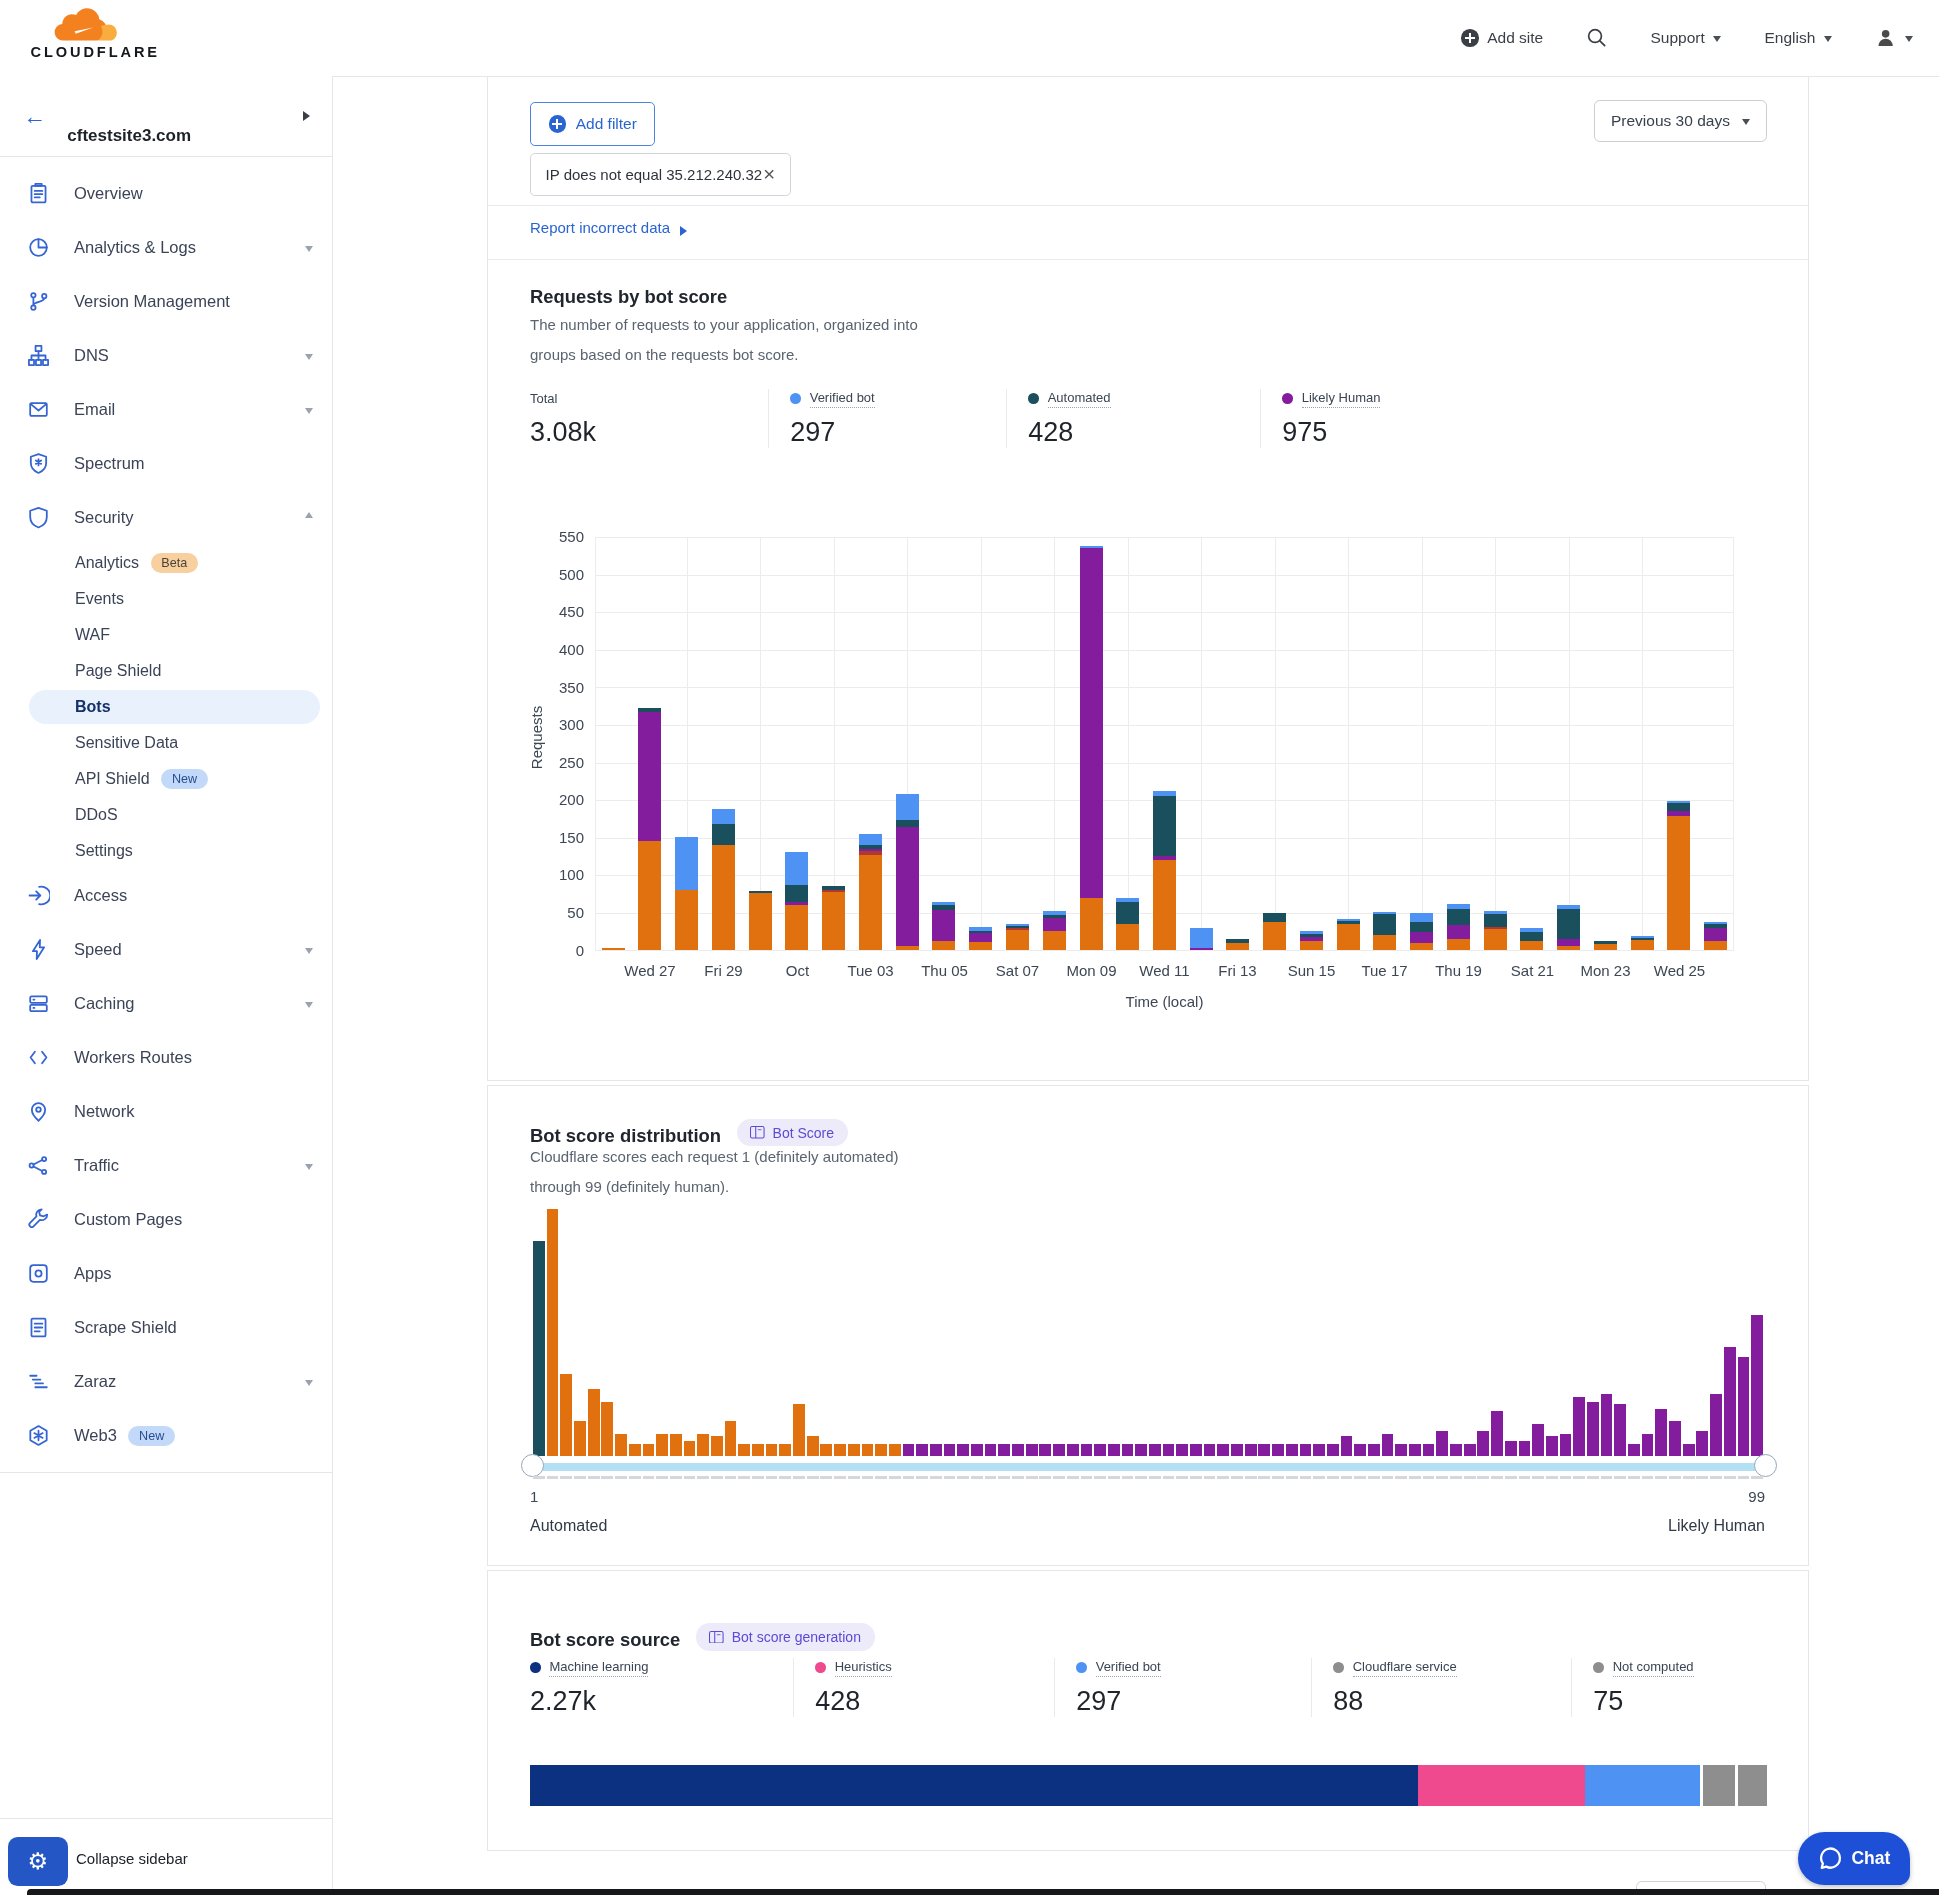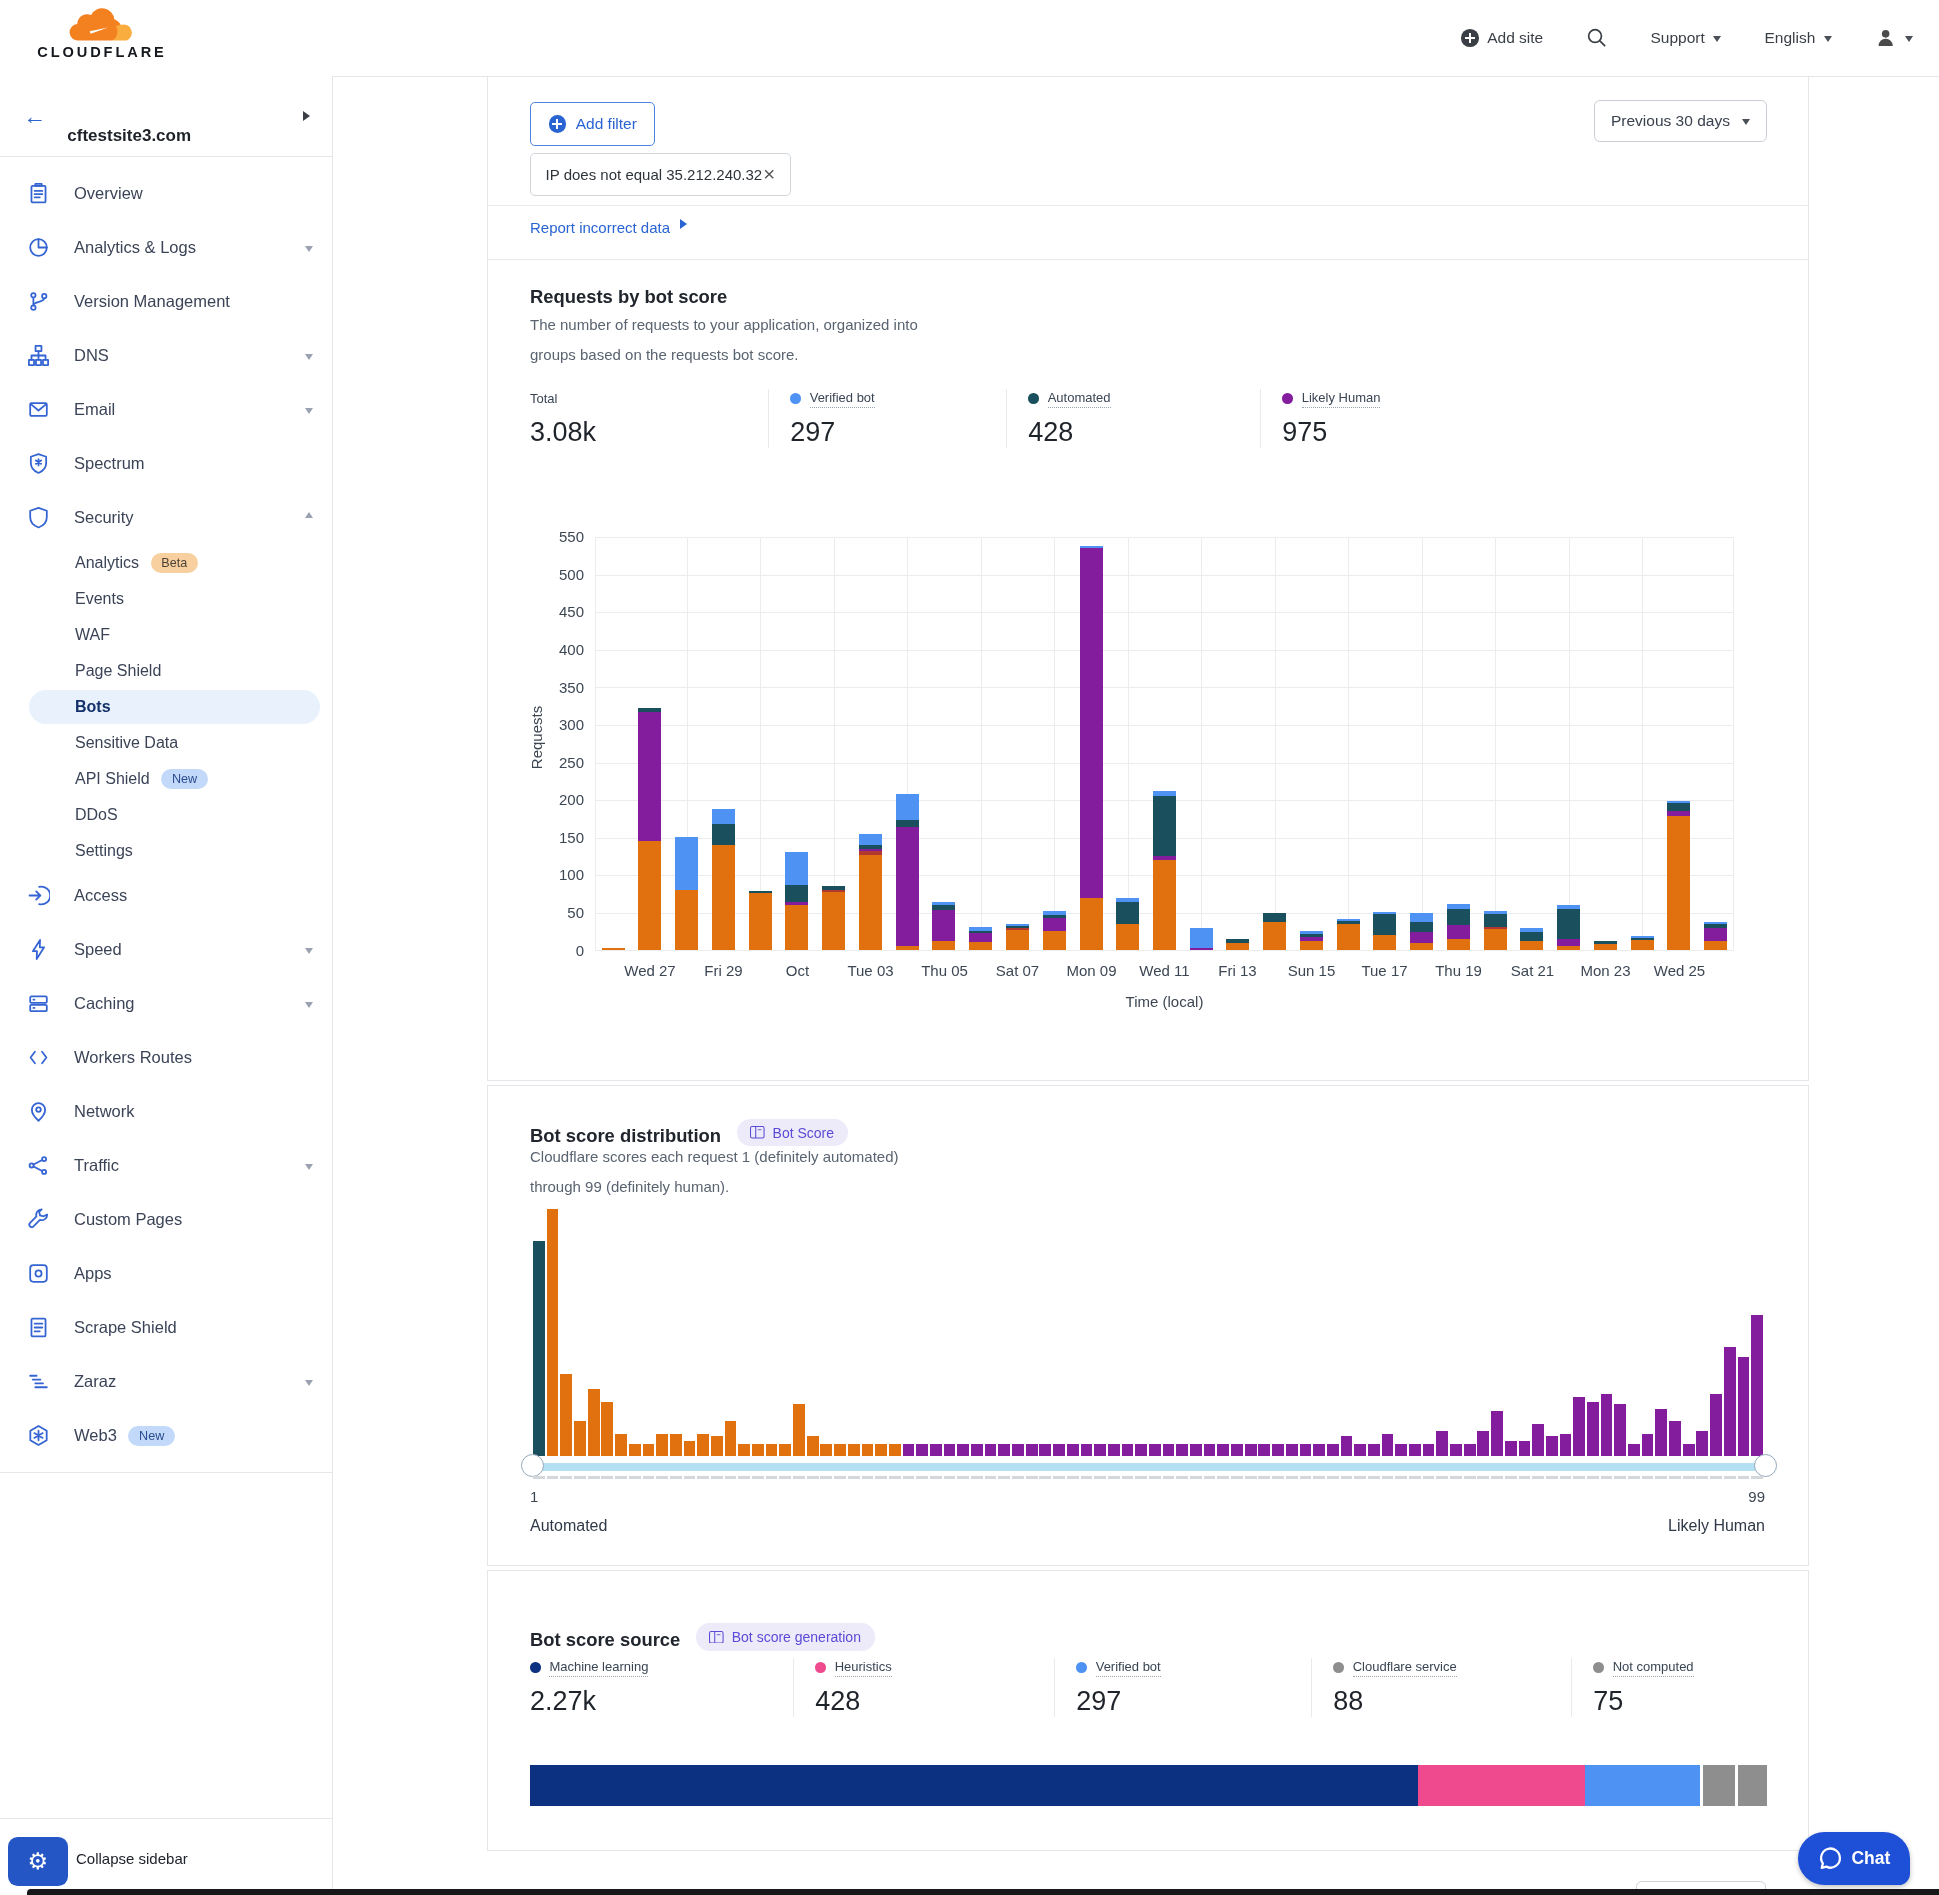--- a/index.html
+++ b/index.html
@@ -1,19 +1,19 @@
 <!DOCTYPE html>
 <html><head>
 <meta charset="utf-8">
 <style>
   html,body{margin:0;padding:0;background:#fff;font-family:"Liberation Sans",sans-serif;}
   .page{position:relative;width:1940px;height:1895px;background:#fff;overflow:hidden;color:#21262e;}
   
   .hdr{position:absolute;left:0;top:0;width:1940px;height:76px;background:#fff;border-bottom:1px solid #e4e6e9;}
-  .brand{position:absolute;left:29px;top:5.8px;width:146px;text-align:center;}
+  .brand{position:absolute;left:14px;top:5.8px;width:146px;text-align:right;}
   .brand svg{display:block;margin:0 auto;}
   .brand-text{font-size:14.6px;font-weight:bold;letter-spacing:2.9px;color:#15181d;margin-top:1px;}
   .hdr-right{position:absolute;right:27px;top:0;height:76px;display:flex;align-items:center;gap:43px;}
   .hbtn{display:flex;align-items:center;gap:8.7px;font-size:15.5px;color:#3a3f46;cursor:pointer;}
   .chev{width:0;height:0;border:4.9px solid transparent;border-top:6.8px solid #4a5057;margin-top:5.8px;}
   .chev.lite{border-top-color:#9aa2b1;}
   .chev.up{border-top:none;border-bottom:6.8px solid #9aa2b1;margin-top:-5.8px;}
   .plus-circle{position:relative;width:17.5px;height:17.5px;border-radius:50%;background:#3a3f46;display:inline-block;}
   .plus-circle.blue{background:#2964d2;}
   .plus-circle::before,.plus-circle::after{content:"";position:absolute;background:#fff;}
@@ -44,21 +44,21 @@
   
   .card{position:absolute;left:487px;width:1322px;background:#fff;border:1px solid #e4e6e9;box-sizing:border-box;}
   .card1{top:76px;height:1005px;}
   .card2{top:1085px;height:481px;}
   .card3{top:1570px;height:281px;}
   .add-filter{position:absolute;left:42px;top:25px;height:44px;display:inline-flex;align-items:center;gap:9.7px;padding:0 17.5px;border:1px solid #4a84e0;border-radius:4.9px;color:#2964d2;font-size:15.5px;background:#fff;cursor:pointer;}
   .chip{position:absolute;left:42px;top:76px;height:41px;display:inline-flex;align-items:center;gap:1px;padding:0 14.6px;border:1px solid #d0d5da;border-radius:4.9px;font-size:15px;color:#2f343b;background:#fff;}
   .chip .x{font-size:20.4px;color:#555;cursor:pointer;line-height:1;}
   .range-btn{position:absolute;right:41px;top:23px;height:42px;display:inline-flex;align-items:center;gap:11.6px;padding:0 16.5px;border:1px solid #c9ced4;border-radius:5.8px;font-size:15.5px;color:#3a424e;background:#fff;cursor:pointer;}
   .divider{position:absolute;left:0;right:0;height:1px;background:#e8eaed;}
-  .report-link{position:absolute;left:42px;top:142px;display:flex;align-items:flex-start;gap:9.7px;color:#2964d2;font-size:15px;cursor:pointer;}
+  .report-link{position:absolute;left:42px;top:142px;display:flex;align-items:flex-end;gap:9.7px;color:#2964d2;font-size:15px;cursor:pointer;}
   .tri-right{width:0;height:0;border:5.8px solid transparent;border-left:7.8px solid #2964d2;}
   .sec-title{position:absolute;left:42px;font-size:18.4px;font-weight:bold;color:#21262e;}
   .sec-desc{position:absolute;left:42px;font-size:15px;color:#5a6470;line-height:30px;}
   .stats-row{position:absolute;left:42px;right:41px;display:flex;}
   .stat-col{box-sizing:border-box;padding-left:0;}
   .stat-col + .stat-col{border-left:1px solid #e8eaed;padding-left:21.3px;}
   .stat-top{display:flex;align-items:center;gap:8.7px;height:19.4px;}
   .dot{width:10.7px;height:10.7px;border-radius:50%;flex:none;}
   .stat-lbl{font-size:13px;color:#3a4554;}
   .stat-lbl.dotted{border-bottom:1px dotted #9aa4ad;padding-bottom:1.9px;cursor:help;}

